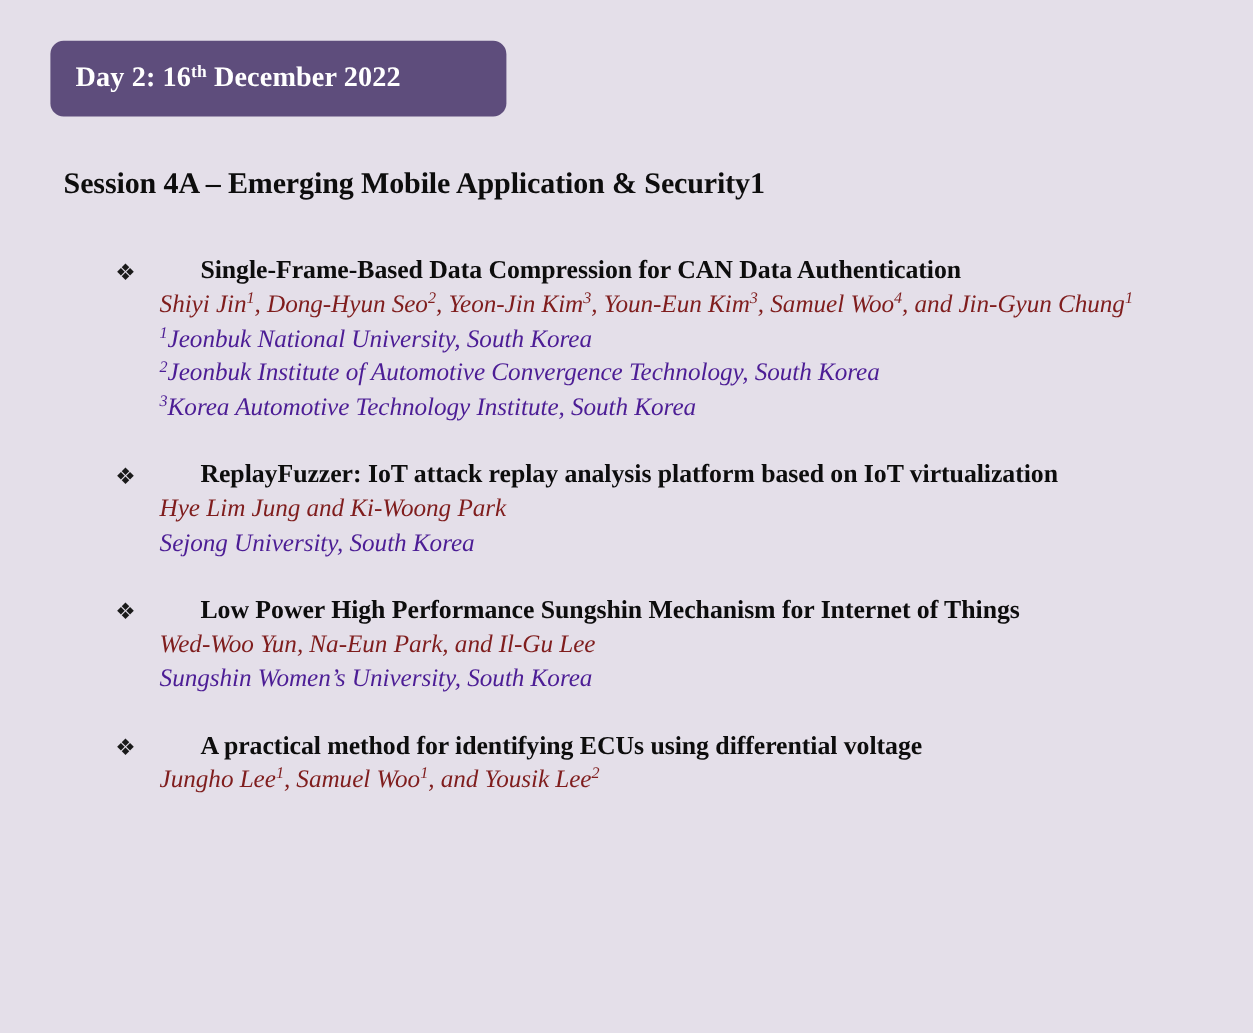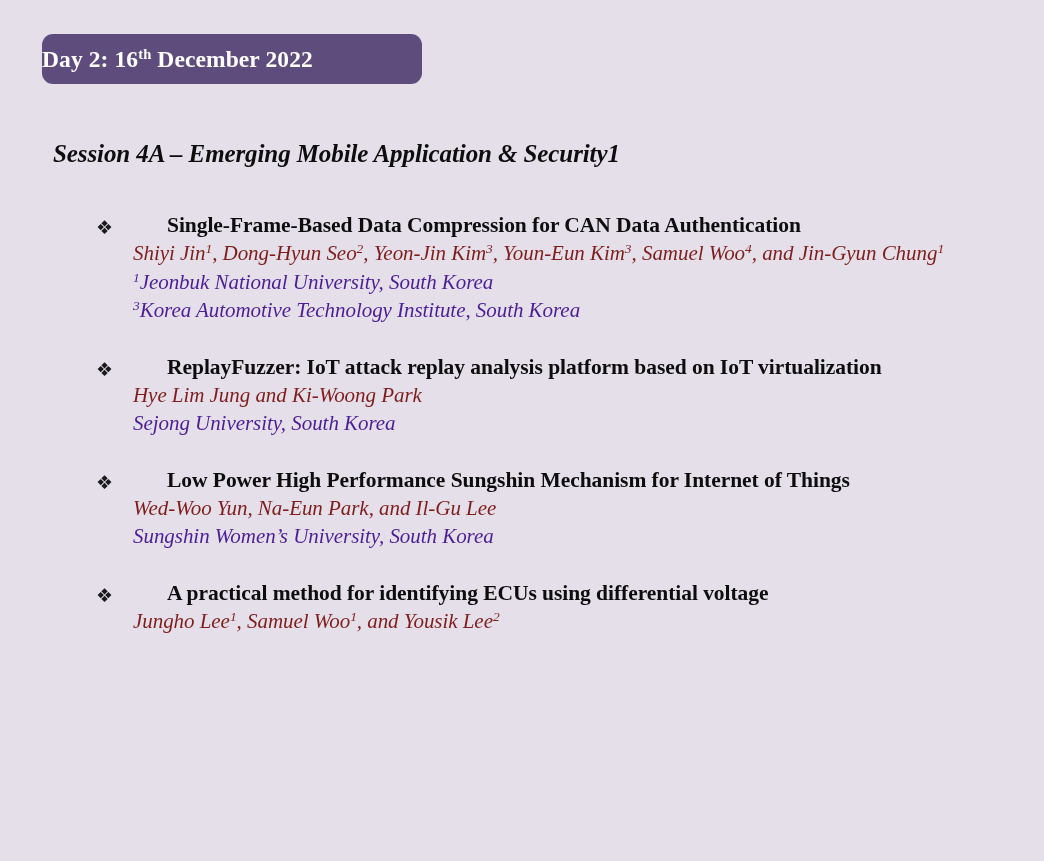--- a/index.html
+++ b/index.html
@@ -21,26 +21,27 @@
     height: 861px;
     box-sizing: border-box;
   }
 
   
   .date-badge {
     position: absolute;
     left: 42px;
     top: 34px;
     width: 380px;
-    height: 50px;
+    height: 63px;
     background: #5e4d7c;
     border-radius: 11px;
     display: flex;
     align-items: center;
     box-sizing: border-box;
+    padding-left: 21px;
   }
   .date-badge-text {
     color: #ffffff;
     font-family: "Liberation Serif", serif;
     font-weight: bold;
     font-size: 23.5px;
     letter-spacing: 0.1px;
     white-space: nowrap;
   }
   .date-badge-text sup {
@@ -53,21 +54,20 @@
   .session-heading {
     position: absolute;
     left: 53px;
     top: 140px;
     font-family: "Liberation Serif", serif;
     font-weight: bold;
     font-size: 25px;
     color: #0d0d0d;
     letter-spacing: -0.1px;
     white-space: nowrap;
-    font-style: italic;
   }
 
   
   .paper-list {
     position: absolute;
     left: 0;
     top: 212px;
     width: 1044px;
   }
 
@@ -146,20 +146,21 @@
 
   <div class="session-heading">Session 4A – Emerging Mobile Application &amp; Security1</div>
 
   <div class="paper-list">
       <div class="paper-entry">
         <span class="bullet-icon">❖</span>
         <div class="paper-title">Single-Frame-Based Data Compression for CAN Data Authentication</div>
         <div class="paper-authors"><span>Shiyi Jin</span><sup>1</sup><span>, Dong-Hyun Seo</span><sup>2</sup><span>, Yeon-Jin Kim</span><sup>3</sup><span>, Youn-Eun Kim</span><sup>3</sup><span>, Samuel Woo</span><sup>4</sup><span>, and Jin-Gyun Chung</span><sup>1</sup></div>
         <div class="affiliations">
           <div class="affiliation"><sup>1</sup><span>Jeonbuk National University, South Korea</span></div>
+          <div class="affiliation"><sup>2</sup><span>Jeonbuk Institute of Automotive Convergence Technology, South Korea</span></div>
           <div class="affiliation"><sup>3</sup><span>Korea Automotive Technology Institute, South Korea</span></div>
         </div>
       </div>
       <div class="paper-entry">
         <span class="bullet-icon">❖</span>
         <div class="paper-title">ReplayFuzzer: IoT attack replay analysis platform based on IoT virtualization</div>
         <div class="paper-authors"><span>Hye Lim Jung and Ki-Woong Park</span></div>
         <div class="affiliations">
           <div class="affiliation"><span>Sejong University, South Korea</span></div>
         </div>

